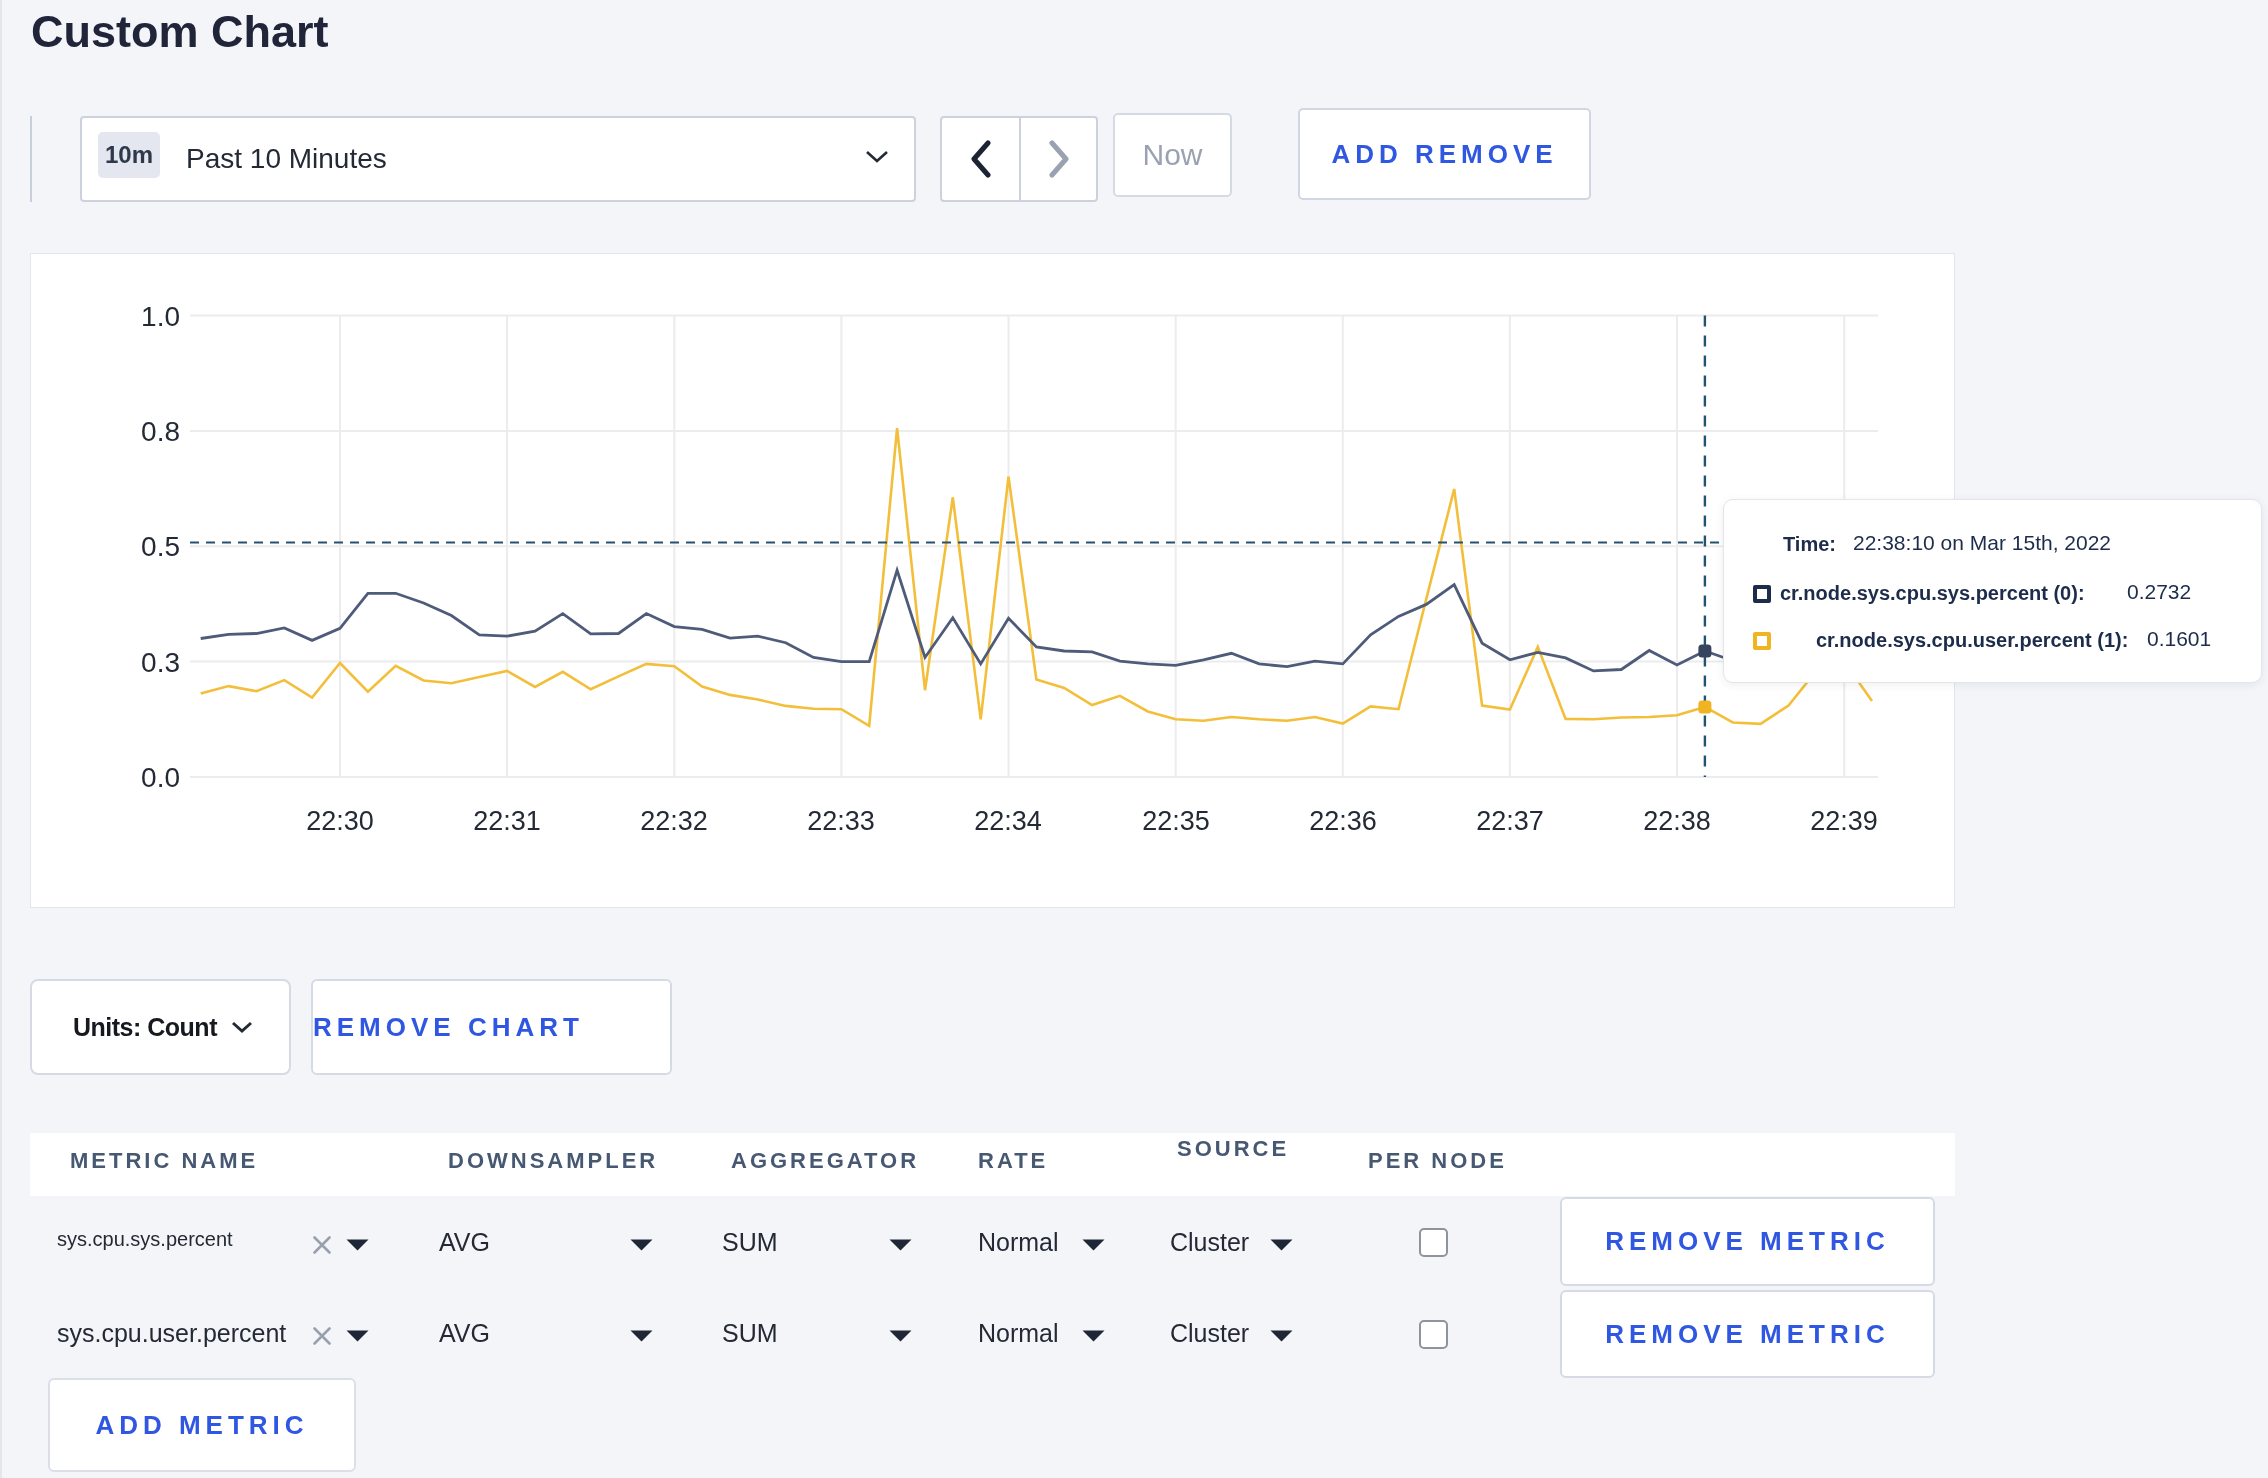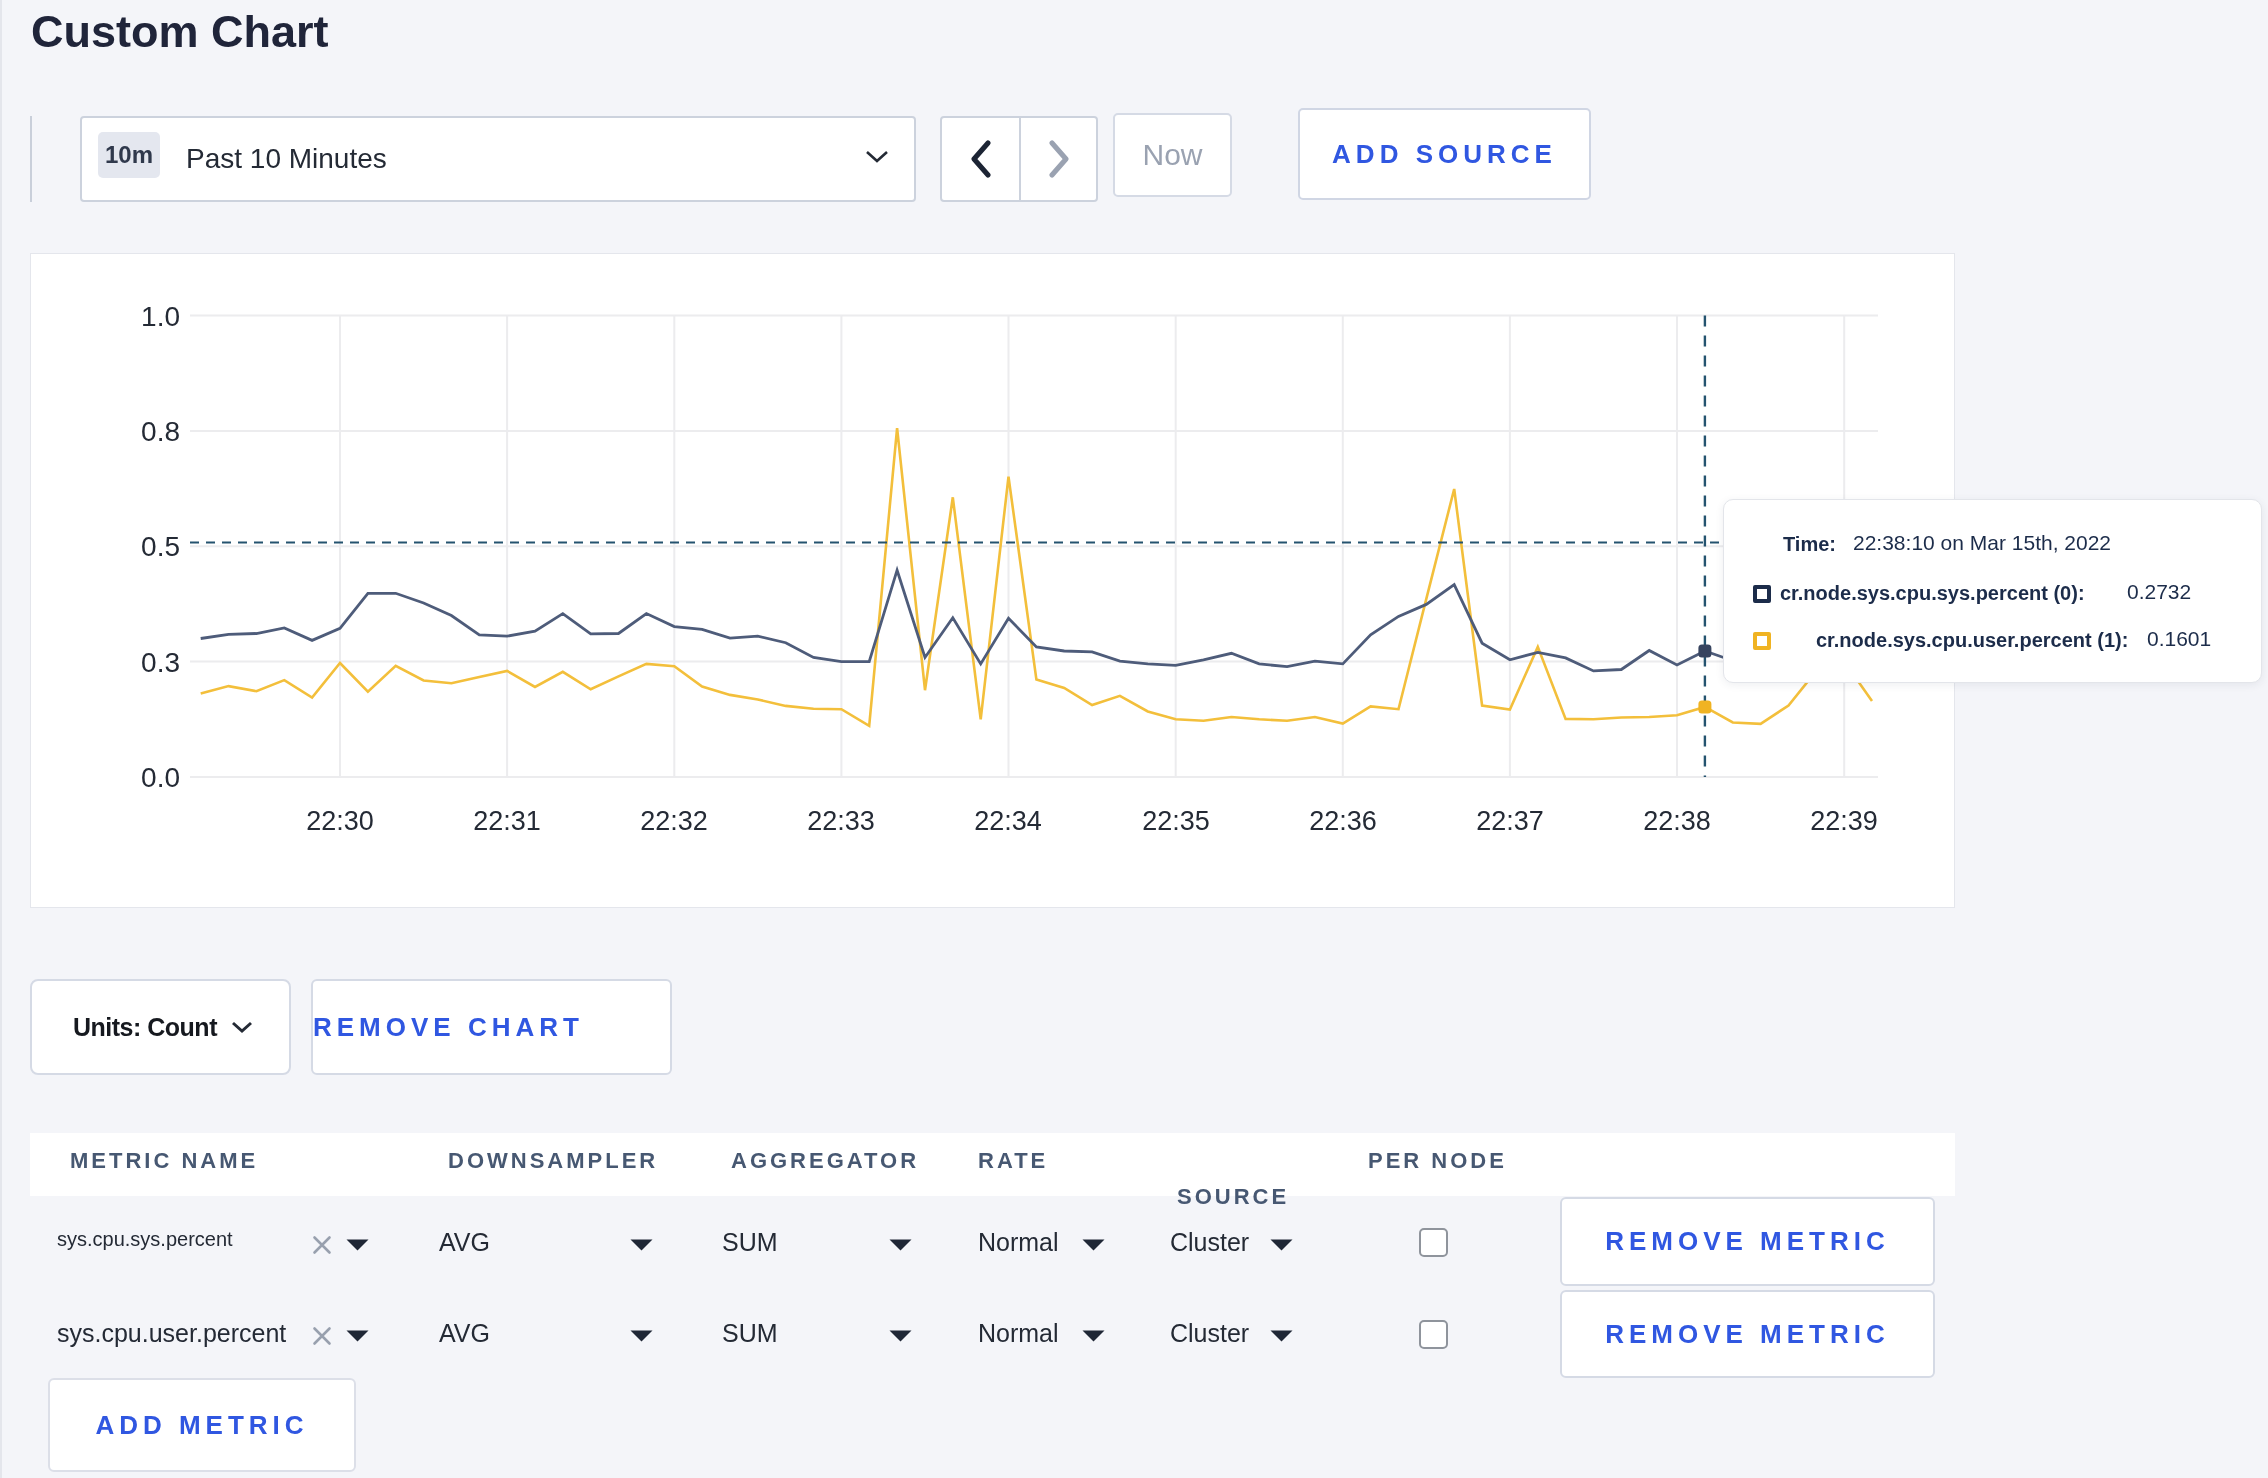--- a/index.html
+++ b/index.html
@@ -28,21 +28,21 @@
       <path d="M20 3 L6 19 L20 35" fill="none" stroke="#1c2434" stroke-width="5" stroke-linecap="round" stroke-linejoin="round"></path>
     </svg>
   <svg class="abs" style="left:104px;top:22px;" width="26" height="38">
       <path d="M6 3 L20 19 L6 35" fill="none" stroke="#9aa2b1" stroke-width="5" stroke-linecap="round" stroke-linejoin="round"></path>
     </svg>
 </div>
 <div class="btn" style="left:1113px;top:113px;width:119px;height:84px;border-radius:5px;">
   <div style="text-align:center;line-height:80px;font-size:30px;color:#9aa2b1;">Now</div>
 </div>
 <div class="btn" style="left:1298px;top:108px;width:293px;height:92px;border-radius:5px;border-color:#d0d6e4;">
-  <div class="bluetxt" style="position:absolute;left:0;width:100%;text-align:center;line-height:88px;letter-spacing:5px;">ADD SOURCE</div>
+  <div class="bluetxt" style="position:absolute;left:0;width:100%;text-align:center;line-height:88px;letter-spacing:5px;">ADD REMOVE</div>
 </div>
 
 <svg class="abs" style="left:30px;top:253px;" width="1925" height="655" viewBox="0 0 1925 655">
   <rect x="0" y="0" width="1925" height="655" fill="#ffffff" stroke="#e4e6ec" stroke-width="2"></rect>
 
   <g stroke="#ececee" stroke-width="2">
     <line x1="160" y1="524" x2="1848" y2="524"></line>
     <line x1="160" y1="408.6" x2="1848" y2="408.6"></line>
     <line x1="160" y1="293.2" x2="1848" y2="293.2"></line>
     <line x1="160" y1="177.9" x2="1848" y2="177.9"></line>
@@ -111,21 +111,21 @@
 </div>
 <div class="btn" style="left:311px;top:979px;width:361px;height:96px;border-radius:6px;">
   <div class="bluetxt" style="position:absolute;left:0;width:100%;line-height:92px;">REMOVE CHART</div>
 </div>
 
 <div class="abs" style="left:30px;top:1133px;width:1925px;height:63px;background:#fff;"></div>
 <div class="abs" style="left:70px;top:1148px;font-size:22px;font-weight:bold;color:#475872;letter-spacing:3px;">METRIC NAME</div>
 <div class="abs" style="left:448px;top:1148px;font-size:22px;font-weight:bold;color:#475872;letter-spacing:3px;">DOWNSAMPLER</div>
 <div class="abs" style="left:731px;top:1148px;font-size:22px;font-weight:bold;color:#475872;letter-spacing:3px;">AGGREGATOR</div>
 <div class="abs" style="left:978px;top:1148px;font-size:22px;font-weight:bold;color:#475872;letter-spacing:3px;">RATE</div>
-<div class="abs" style="left:1177px;top:1184px;font-size:22px;font-weight:bold;color:#475872;letter-spacing:3px;">SOURCE</div>
+<div class="abs" style="left:1177px;top:1136px;font-size:22px;font-weight:bold;color:#475872;letter-spacing:3px;">SOURCE</div>
 <div class="abs" style="left:1368px;top:1148px;font-size:22px;font-weight:bold;color:#475872;letter-spacing:3px;">PER NODE</div>
 
 <div class="abs" style="left:57px;top:1228px;font-size:20px;">sys.cpu.sys.percent</div>
 <svg class="abs" style="left:312px;top:1235px;" width="20" height="20">
     <path d="M2.5 2.5 L17.5 17.5 M17.5 2.5 L2.5 17.5" stroke="#98a0ae" stroke-width="2.6" stroke-linecap="round"></path>
   </svg>
 <svg class="abs" style="left:346px;top:1239px;" width="23" height="12">
     <path d="M0.5 0.5 L11.5 11.5 L22.5 0.5 Z" fill="#1f2736"></path>
   </svg>
 <div class="abs" style="left:439px;top:1228px;font-size:25px;">AVG</div>

